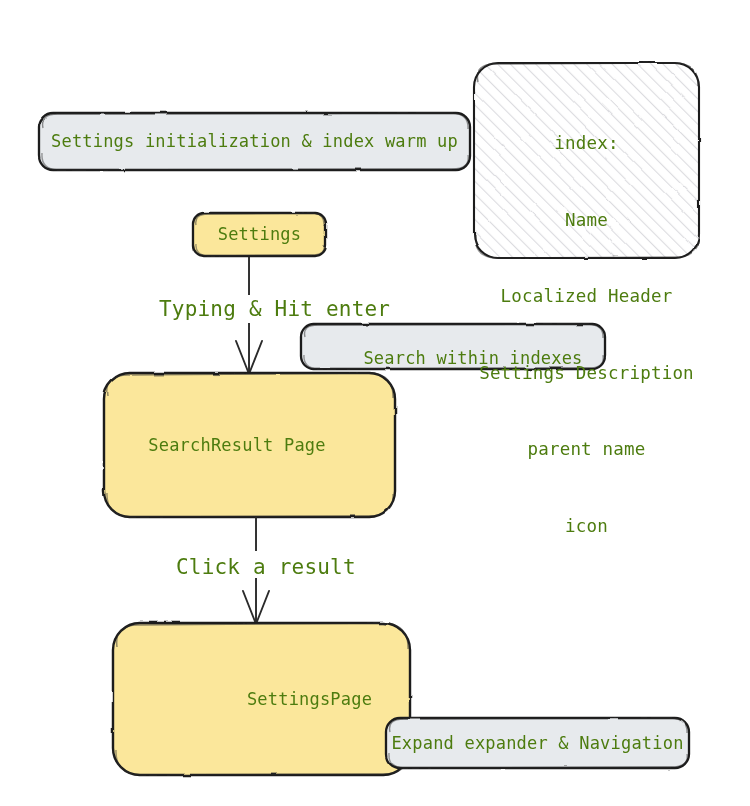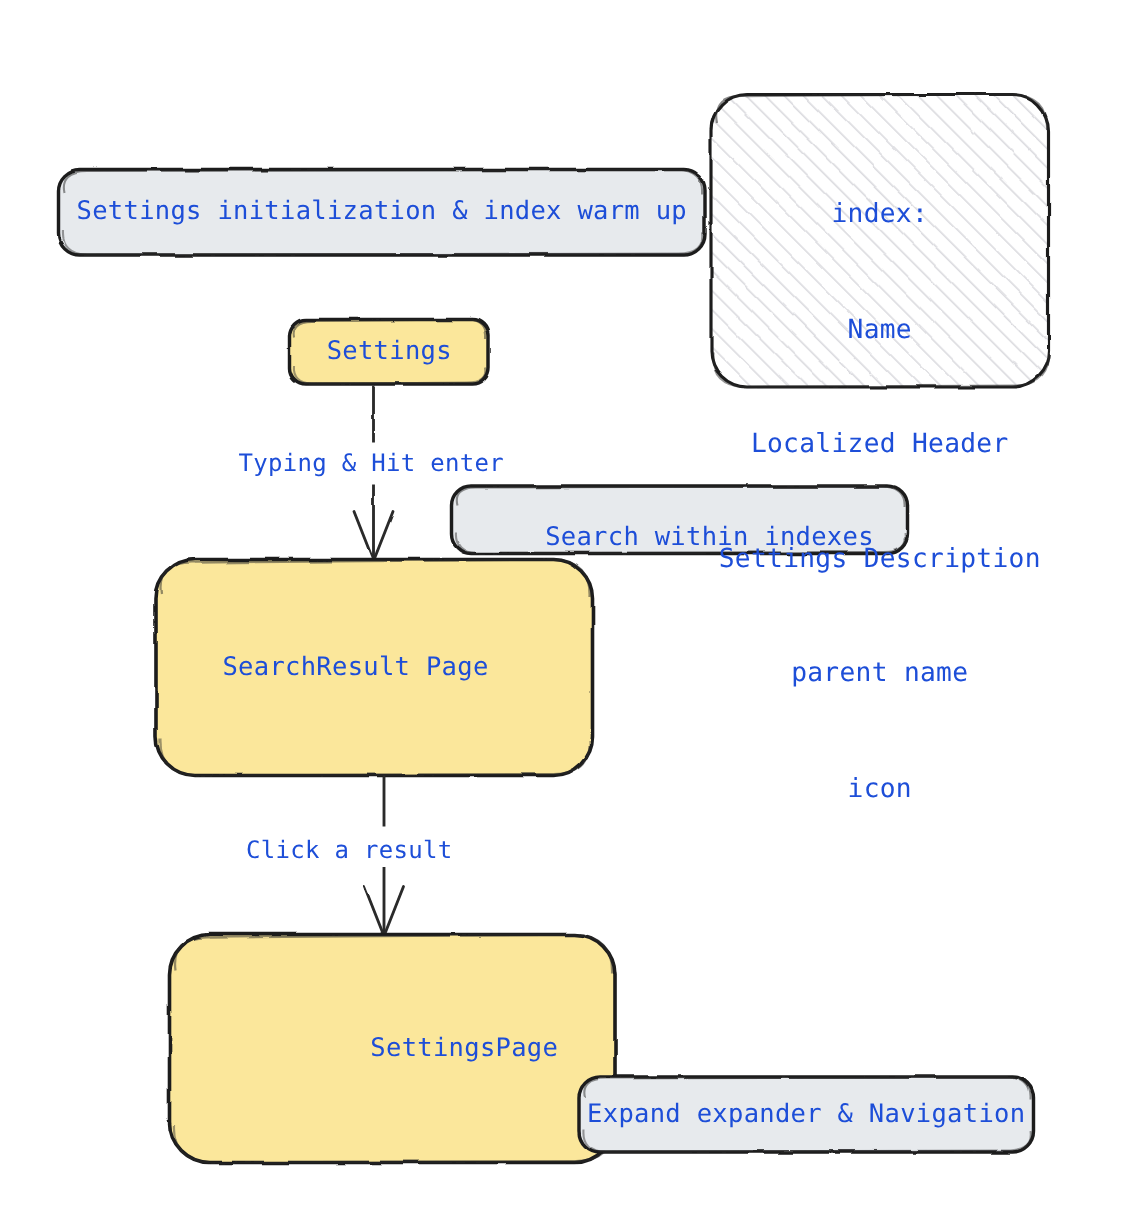--- a/index.html
+++ b/index.html
@@ -23,35 +23,35 @@
   svg.layer {
     position: absolute;
     top: 0;
     left: 0;
     width: 750px;
     height: 806px;
   }
   .node-label {
     position: absolute;
     font-family: "DejaVu Sans Mono", "Liberation Mono", monospace;
-    color: #1d4ed8;
+    color: #4d7c0f;
     white-space: pre;
     text-align: center;
     pointer-events: none;
   }
   .lbl-box {
     font-size: 17px;
     letter-spacing: 0.2px;
   }
   .lbl-note {
     font-size: 17px;
     letter-spacing: 0.2px;
   }
   .lbl-edge {
-    font-size: 16px;
+    font-size: 21px;
     letter-spacing: 0.2px;
   }
   .lbl-index {
     font-size: 17.5px;
     line-height: 25.5px;
     letter-spacing: 0.2px;
   }
 </style>
 </head>
 <body>
@@ -142,19 +142,19 @@
   </div>
 
   <div class="node-label lbl-box" style="left:193px; top:213px; width:133px; height:43px; line-height:43px;">Settings</div>
 
   <div class="node-label lbl-edge" style="left:159px; top:298px; width:210px; height:22px; line-height:22px; text-align:left;">Typing &amp; Hit enter</div>
 
   <div class="node-label lbl-note" style="left:301px; top:336px; width:344px; height:45px; line-height:45px;border-radius:11px;">Search within indexes</div>
 
   <div class="node-label lbl-box" style="left:104px; top:373px; width:266px; height:144px; line-height:144px;">SearchResult Page</div>
 
-  <div class="node-label lbl-edge" style="left:164px; top:556px; width:160px; height:22px; line-height:22px; text-align:left;">Click a result</div>
+  <div class="node-label lbl-edge" style="left:176px; top:556px; width:160px; height:22px; line-height:22px; text-align:left;">Click a result</div>
 
   <div class="node-label lbl-box" style="left:113px; top:623px; width:297px; height:152px; line-height:152px;padding-left:48px;">SettingsPage</div>
 
   <div class="node-label lbl-note" style="left:386px; top:718px; width:303px; height:50px; line-height:50px;">Expand expander &amp; Navigation</div>
 
 </div>
 
 </body></html>

